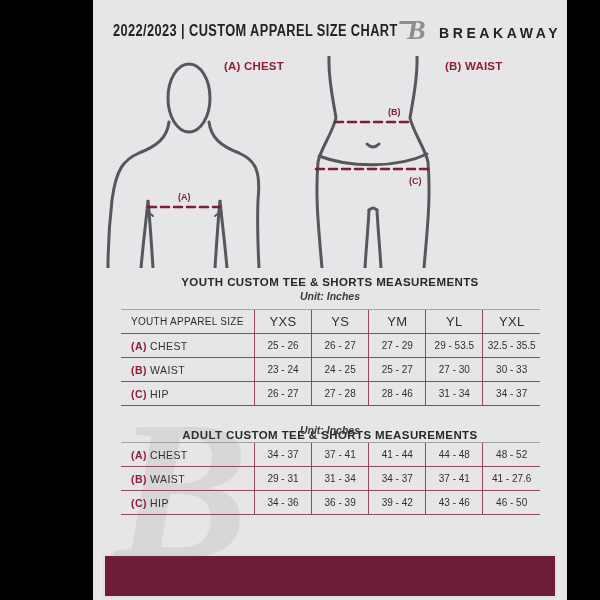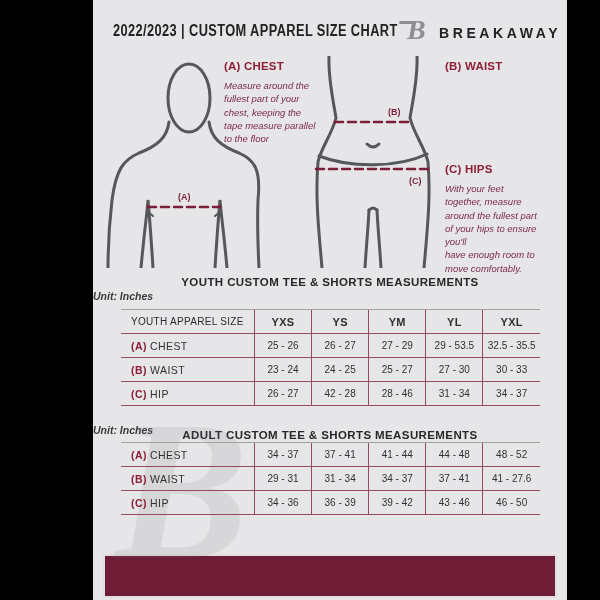--- a/index.html
+++ b/index.html
@@ -24,30 +24,30 @@
   .fig text{font-family:"Liberation Sans",sans-serif;font-size:9px;font-weight:bold;fill:#7B1F38;}
 
   
   .instr{position:absolute;}
   .instr h3{margin:0 0 7px 0;font-size:11.5px;font-weight:bold;color:#8D1F35;letter-spacing:.2px;}
   .instr p{margin:0;font-size:9.5px;font-style:italic;color:#7C2948;line-height:1.4;white-space:pre-line;}
 
   
   .sec-title{position:absolute;left:0;width:100%;text-align:center;font-size:11.5px;font-weight:bold;
              color:#28282a;letter-spacing:.4px;}
-  .sec-unit{position:absolute;left:0;width:100%;text-align:left;font-size:10.5px;font-style:italic;
+  .sec-unit{position:absolute;left:0;width:100%;text-align:center;font-size:10.5px;font-style:italic;
             font-weight:bold;color:#3a3a3c;}
 
   
   table.size{position:absolute;left:28px;width:419px;border-collapse:collapse;table-layout:fixed;z-index:2;}
   table.size td{border-top:1px solid #a3a3a3;border-bottom:1px solid #934A5E;height:23px;
                 font-size:10px;color:#303032;text-align:center;padding:0;background:transparent;}
   table.size td:not(:first-child){border-left:1px solid #934A5E;}
   table.size td.rowlabel{text-align:left;padding-left:10px;width:123px;font-size:10.5px;letter-spacing:.4px;}
-  table.size tr.hdr td{font-weight:bold;font-size:11px;letter-spacing:.3px;}
+  table.size tr.hdr td{font-weight:normal;font-size:13px;letter-spacing:.3px;}
   table.size tr.hdr td.rowlabel{font-weight:normal;font-size:10px;color:#2c2c2e;}
   table.size .pfx{color:#8D1F35;font-weight:bold;}
   table.size tr:not(.hdr) td{font-weight:500;}
 
   
   .watermark{position:absolute;left:22px;top:408px;font-family:"Liberation Serif",serif;font-style:italic;
              font-weight:bold;font-size:200px;line-height:165px;color:rgba(110,110,118,0.12);z-index:1;}
 
   
   .footer-bar{position:absolute;left:10px;top:554px;width:450px;height:40px;background:#6F1D36;
@@ -86,38 +86,23 @@
     <path d="M 69 154 C 70 174, 72 194, 73 212"></path>
     <path d="M 61 154 Q 65 150 69 154"></path>
     <path class="dash" d="M 27 66 L 103 66"></path>
     <text x="80" y="59">(B)</text>
     <path class="dash" d="M 8 113 L 123 113"></path>
     <text x="101" y="128">(C)</text>
   </svg>
 
   <div class="instr" style="left:131px;top:60px;width:118px;">
     <h3>(A) CHEST</h3>
-    <p>Measure around the
-fullest part of your
-chest, keeping the
-tape measure parallel
-to the floor</p>
   </div>
   <div class="instr" style="left:352px;top:60px;width:118px;">
     <h3>(B) WAIST</h3>
-  </div>
-  <div class="instr" style="left:352px;top:163px;width:122px;">
-    <h3>(C) HIPS</h3>
-    <p>With your feet
-together, measure
-around the fullest part
-of your hips to ensure
-you'll
-have enough room to
-move comfortably.</p>
   </div>
 
   <div class="watermark">B</div>
 
   <div class="sec-title" style="top:276px;">YOUTH CUSTOM TEE &amp; SHORTS MEASUREMENTS</div>
   <div class="sec-unit" style="top:290px;">Unit: Inches</div>
   <table class="size" style="top:309px;">
     <tbody>
         <tr class="hdr">
           <td class="rowlabel">YOUTH APPAREL SIZE</td>
@@ -139,21 +124,21 @@
           <td class="rowlabel"><span class="pfx">(B)</span> WAIST</td>
           <td>23 - 24</td>
           <td>24 - 25</td>
           <td>25 - 27</td>
           <td>27 - 30</td>
           <td>30 - 33</td>
         </tr>
         <tr>
           <td class="rowlabel"><span class="pfx">(C)</span> HIP</td>
           <td>26 - 27</td>
-          <td>42 - 28</td>
+          <td>27 - 28</td>
           <td>28 - 46</td>
           <td>31 - 34</td>
           <td>34 - 37</td>
         </tr>
       </tbody>
   </table>
 
   <div class="sec-title" style="top:429px;">ADULT CUSTOM TEE &amp; SHORTS MEASUREMENTS</div>
   <div class="sec-unit" style="top:424px;">Unit: Inches</div>
   <table class="size" style="top:442px;">

